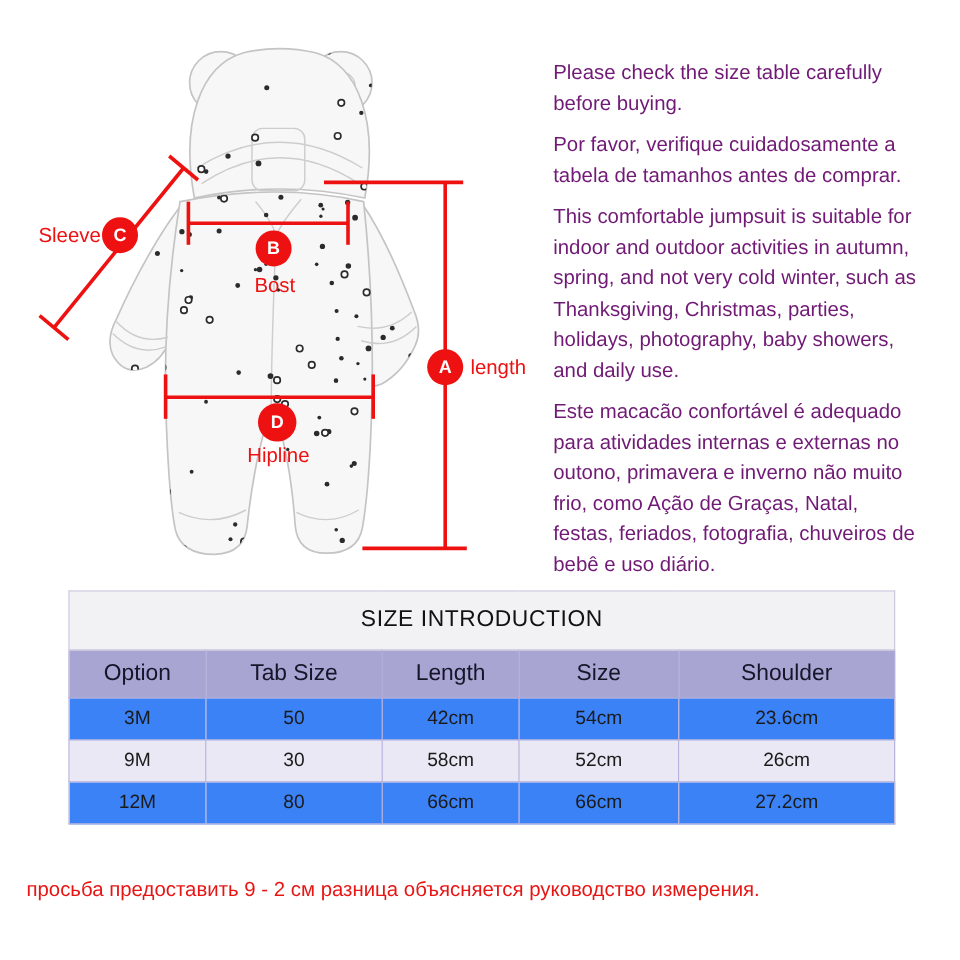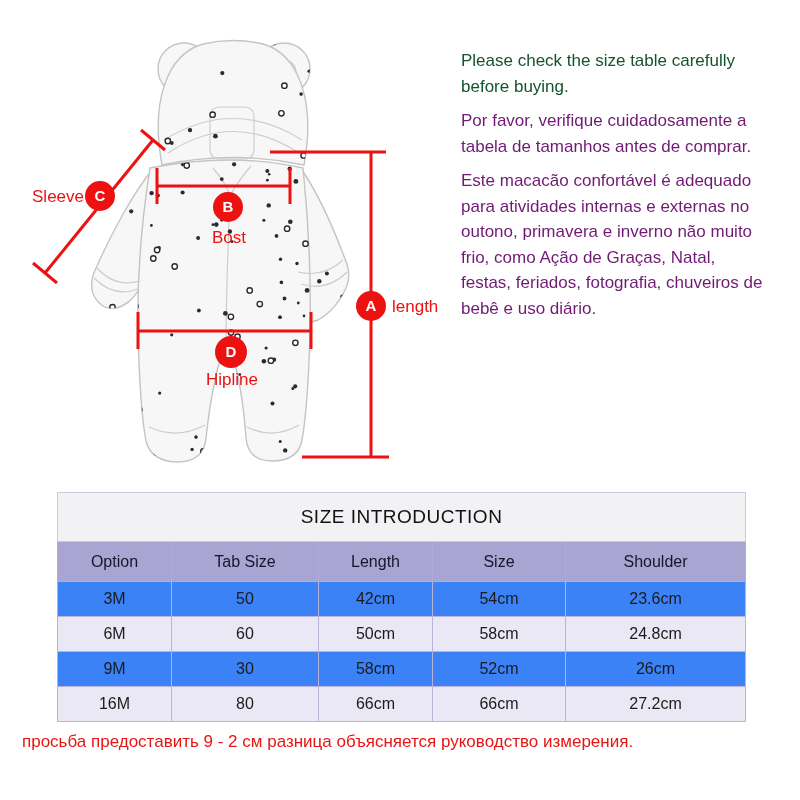--- a/index.html
+++ b/index.html
@@ -8,38 +8,38 @@
     font-family:"Liberation Sans",sans-serif;overflow:hidden;
   }
   .canvas{position:absolute;left:0;top:0;width:800px;height:800px;background:#fff;}
 
   
   #diagram-svg{position:absolute;left:0;top:0;}
 
   
   .intro-col{position:absolute;left:461px;top:48px;width:340px;}
   .intro-col p{margin:0 0 9px 0;font-size:17px;line-height:25.5px;white-space:pre-line;}
-  .red-text{color:#14532d;}
+  .red-text{color:#701a75;}
   .dark-text{color:#701a75;}
 
   
   .size-table{
     position:absolute;left:57px;top:492px;width:688px;
     border-collapse:collapse;table-layout:fixed;
   }
   .size-table td,.size-table th{
     text-align:center;vertical-align:middle;
     border:1.5px solid #b9b4dc;
   }
   .size-table .title-cell{
     height:46px;background:#f2f1f4;border:1.5px solid #ccc9df;
     font-size:19px;font-weight:400;color:#121212;letter-spacing:.5px;
   }
   .size-table th{
-    height:37px;background:#a9a5d3;font-weight:400;font-size:16px;color:#16162a;
+    height:37px;background:#a9a5d3;font-weight:400;font-size:19px;color:#16162a;
     border-color:#b0abd8;
   }
   .size-table tbody td{
     height:32px;background:#3b82f6;font-size:16px;color:#1b1b1b;
   }
   .size-table tbody tr:nth-child(even) td{background:#eae8f4;}
 
   
   .footer-note{position:absolute;left:22px;top:728px;color:#e81515;font-size:17px;line-height:28px;}
   .footer-note div{white-space:nowrap;}
@@ -251,20 +251,26 @@
       <text class="badge-letter" x="231" y="357">D</text>
       <text class="measure-label" x="232" y="385" text-anchor="middle">Hipline</text>
     </g>
   </svg>
 
   <div class="intro-col">
     <p class="red-text">Please check the size table carefully
 before buying.</p>
     <p class="dark-text">Por favor, verifique cuidadosamente a
 tabela de tamanhos antes de comprar.</p>
+    <p class="red-text">This comfortable jumpsuit is suitable for
+indoor and outdoor activities in autumn,
+spring, and not very cold winter, such as
+Thanksgiving, Christmas, parties,
+holidays, photography, baby showers,
+and daily use.</p>
     <p class="dark-text">Este macacão confortável é adequado
 para atividades internas e externas no
 outono, primavera e inverno não muito
 frio, como Ação de Graças, Natal,
 festas, feriados, fotografia, chuveiros de
 bebê e uso diário.</p>
   </div>
 
   <table class="size-table">
     <colgroup>
@@ -288,35 +294,28 @@
     </thead>
     <tbody>
       <tr>
         <td>3M</td>
         <td>50</td>
         <td>42cm</td>
         <td>54cm</td>
         <td>23.6cm</td>
       </tr>
       <tr>
-        <td>6M</td>
-        <td>60</td>
-        <td>50cm</td>
-        <td>58cm</td>
-        <td>24.8cm</td>
-      </tr>
-      <tr>
         <td>9M</td>
         <td>30</td>
         <td>58cm</td>
         <td>52cm</td>
         <td>26cm</td>
       </tr>
       <tr>
-        <td>16M</td>
+        <td>12M</td>
         <td>80</td>
         <td>66cm</td>
         <td>66cm</td>
         <td>27.2cm</td>
       </tr>
     </tbody>
   </table>
 
   <div class="footer-note">
     <div>просьба предоставить 9 - 2 см разница объясняется руководство измерения.</div>

